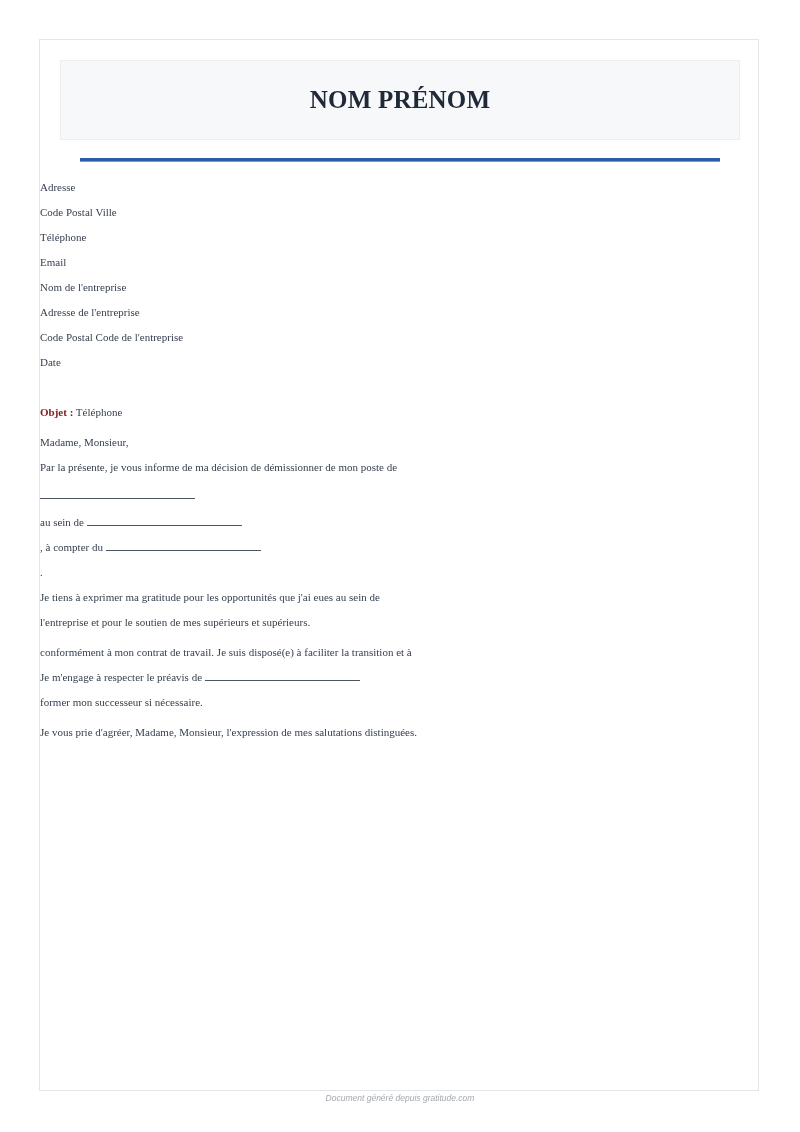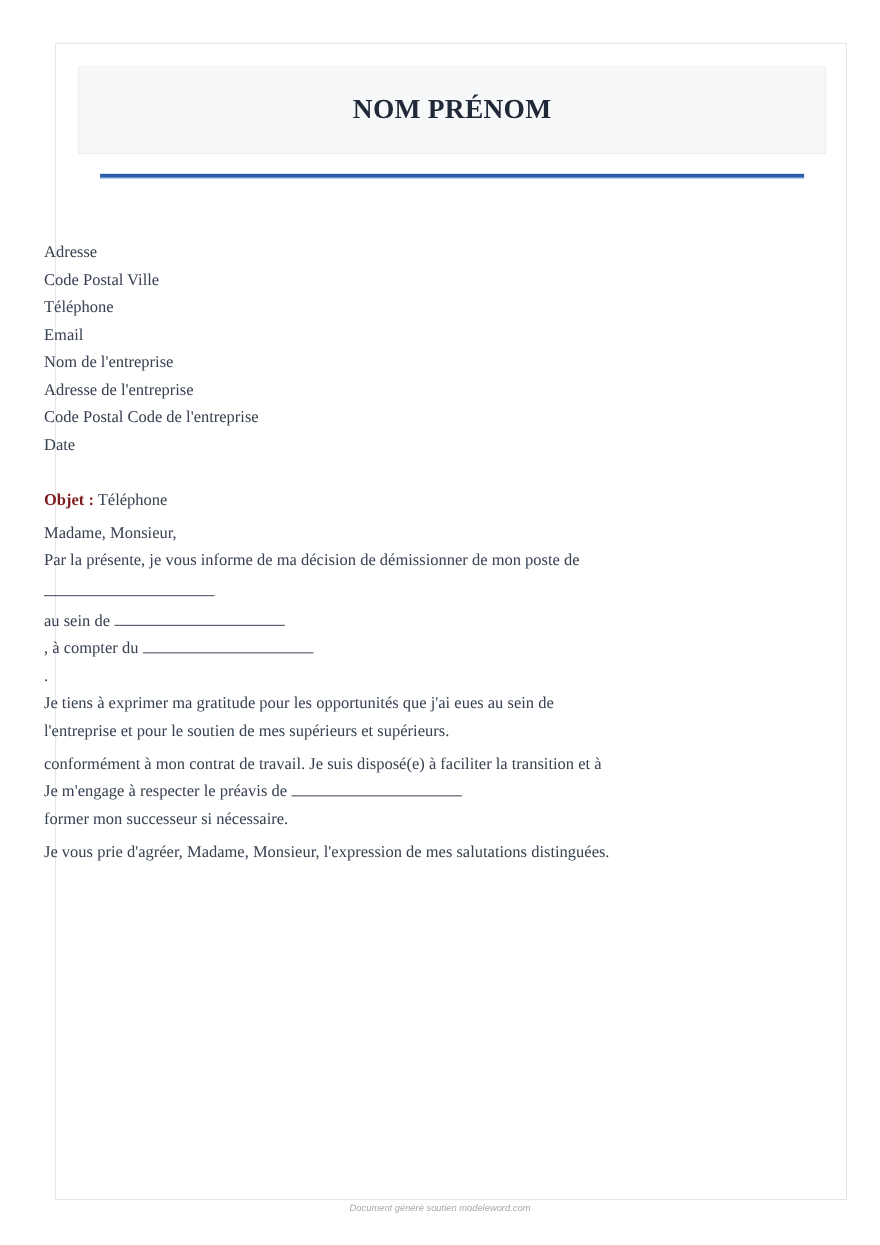--- a/index.html
+++ b/index.html
@@ -1,36 +1,36 @@
 <!DOCTYPE html>
 <html><head>
   <meta charset="utf-8">
   <style>
     html, body { margin: 0; padding: 0; background: #ffffff; }
     body { width: 800px; height: 1132px; position: relative; font-family: "Liberation Serif", "DejaVu Serif", serif; }
     .page {
-      position: absolute; left: 50px; top: 39px; width: 720px; height: 1052px;
+      position: absolute; left: 39px; top: 39px; width: 720px; height: 1052px;
       border: 1px solid #e3e5e8; background: #fff; box-sizing: border-box;
     }
     .header-box {
       position: absolute; left: 20px; top: 20px; width: 680px; height: 80px;
       background: #f7f8fa; border: 1px solid #eceef1; box-sizing: border-box;
       display: flex; align-items: center; justify-content: center;
     }
     .header-title {
       font-family: "Liberation Serif", "DejaVu Serif", serif;
       font-weight: bold; font-size: 25px; color: #1f2937; letter-spacing: 0.2px;
     }
     .rule {
       position: absolute; left: 40px; top: 118px; width: 640px; height: 4px;
       background: #2a5caa; border-bottom: 1px solid #6f9bd8; box-sizing: border-box;
     }
     .content {
       position: absolute; left: 40px; top: 175px; width: 640px;
-      font-size: 15px; color: #374151; margin-top: 43px;
+      font-size: 11px; color: #374151;
     }
     .line { height: 25px; line-height: 25px; white-space: nowrap; }
     .gap-sm { height: 5px; }
     .gap-md { height: 25px; }
     .bold { font-weight: bold; color: #7f1d1d; }
     .blank { display: inline-block; width: 155px; border-bottom: 1px solid #4b5563; height: 13px; vertical-align: baseline; }
     .blank-line { display: inline-block; width: 155px; border-bottom: 1px solid #4b5563; height: 16px; }
     .footer {
       position: absolute; left: 0; top: 1093px; width: 800px; text-align: center;
       font-family: "Liberation Sans", "DejaVu Sans", sans-serif; font-style: italic;
@@ -89,13 +89,13 @@
   <div class="line">conformément à mon contrat de travail. Je suis disposé(e) à faciliter la transition et à</div>
   <div class="line">
     <span>Je m'engage à respecter le préavis de </span><span class="blank"></span>
   </div>
   <div class="line">former mon successeur si nécessaire.</div>
 
   <div class="gap-sm"></div>
   <div class="line">Je vous prie d'agréer, Madame, Monsieur, l'expression de mes salutations distinguées.</div>
 </div>
 
-<div class="footer">Document généré soutien modeleword.com</div>
+<div class="footer">Document généré depuis gratitude.com</div>
 
 </body></html>

